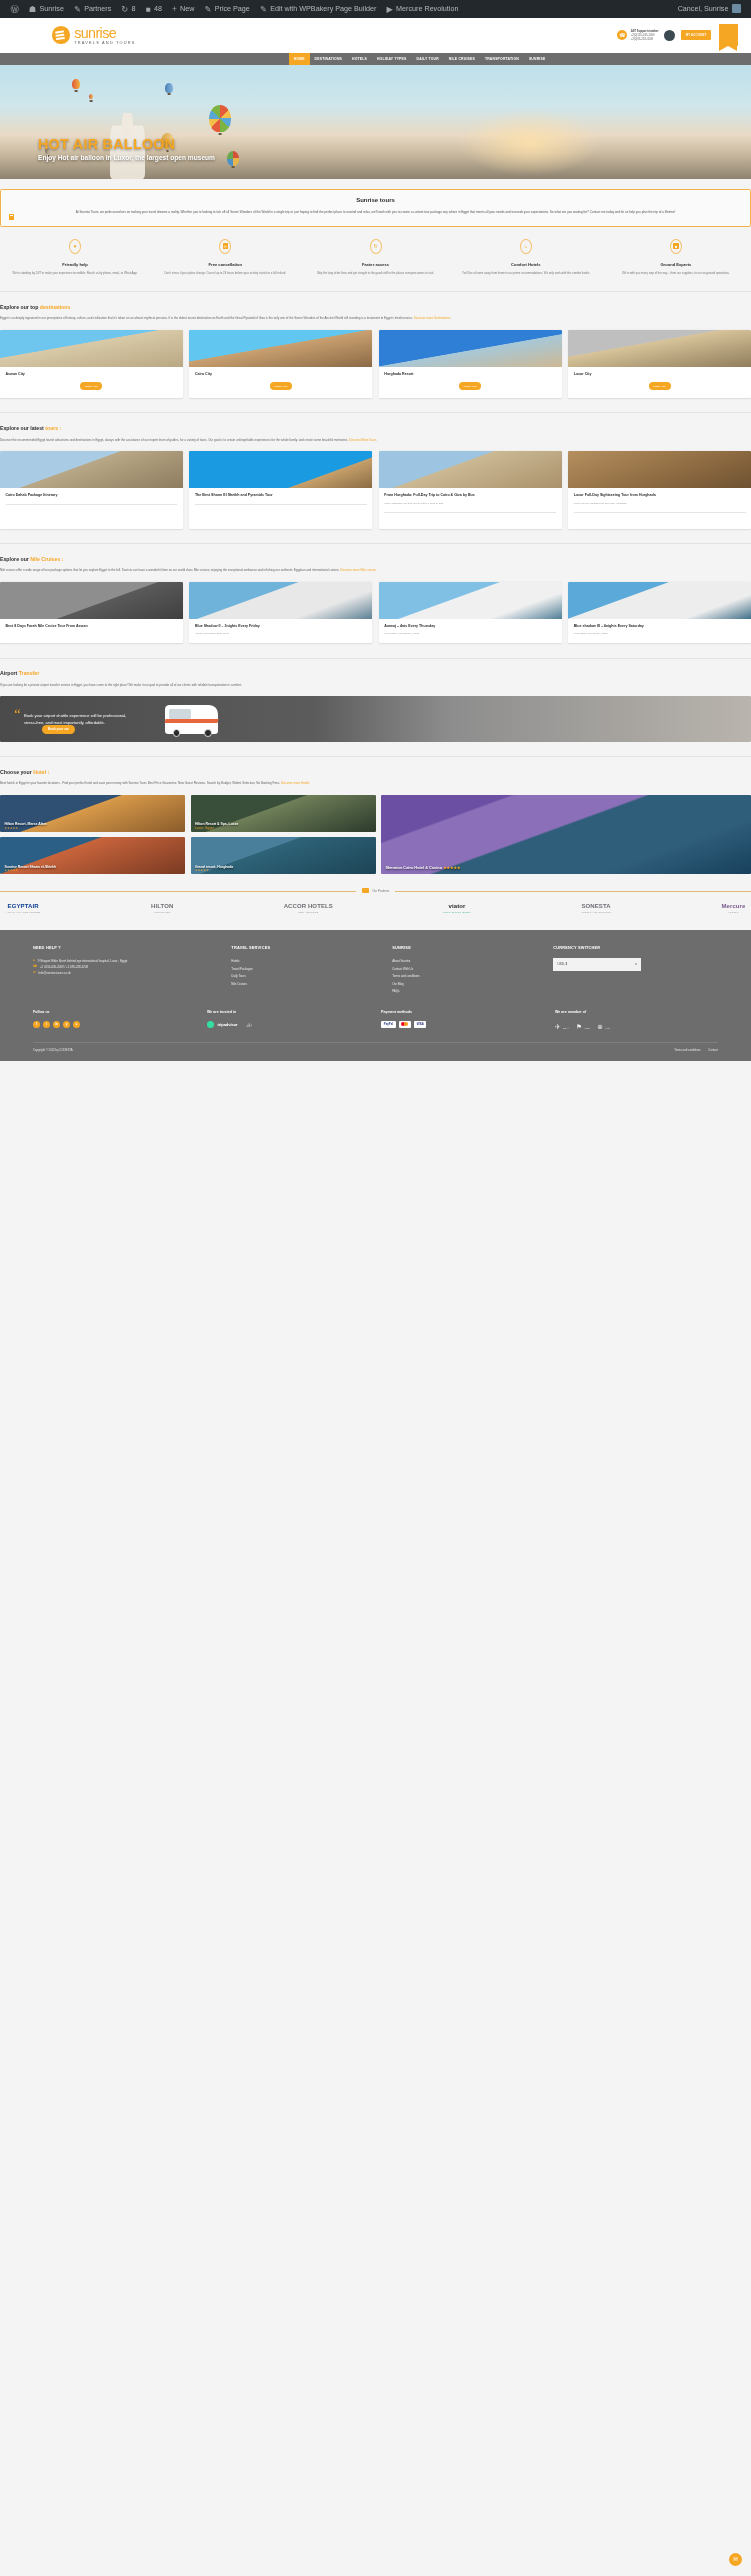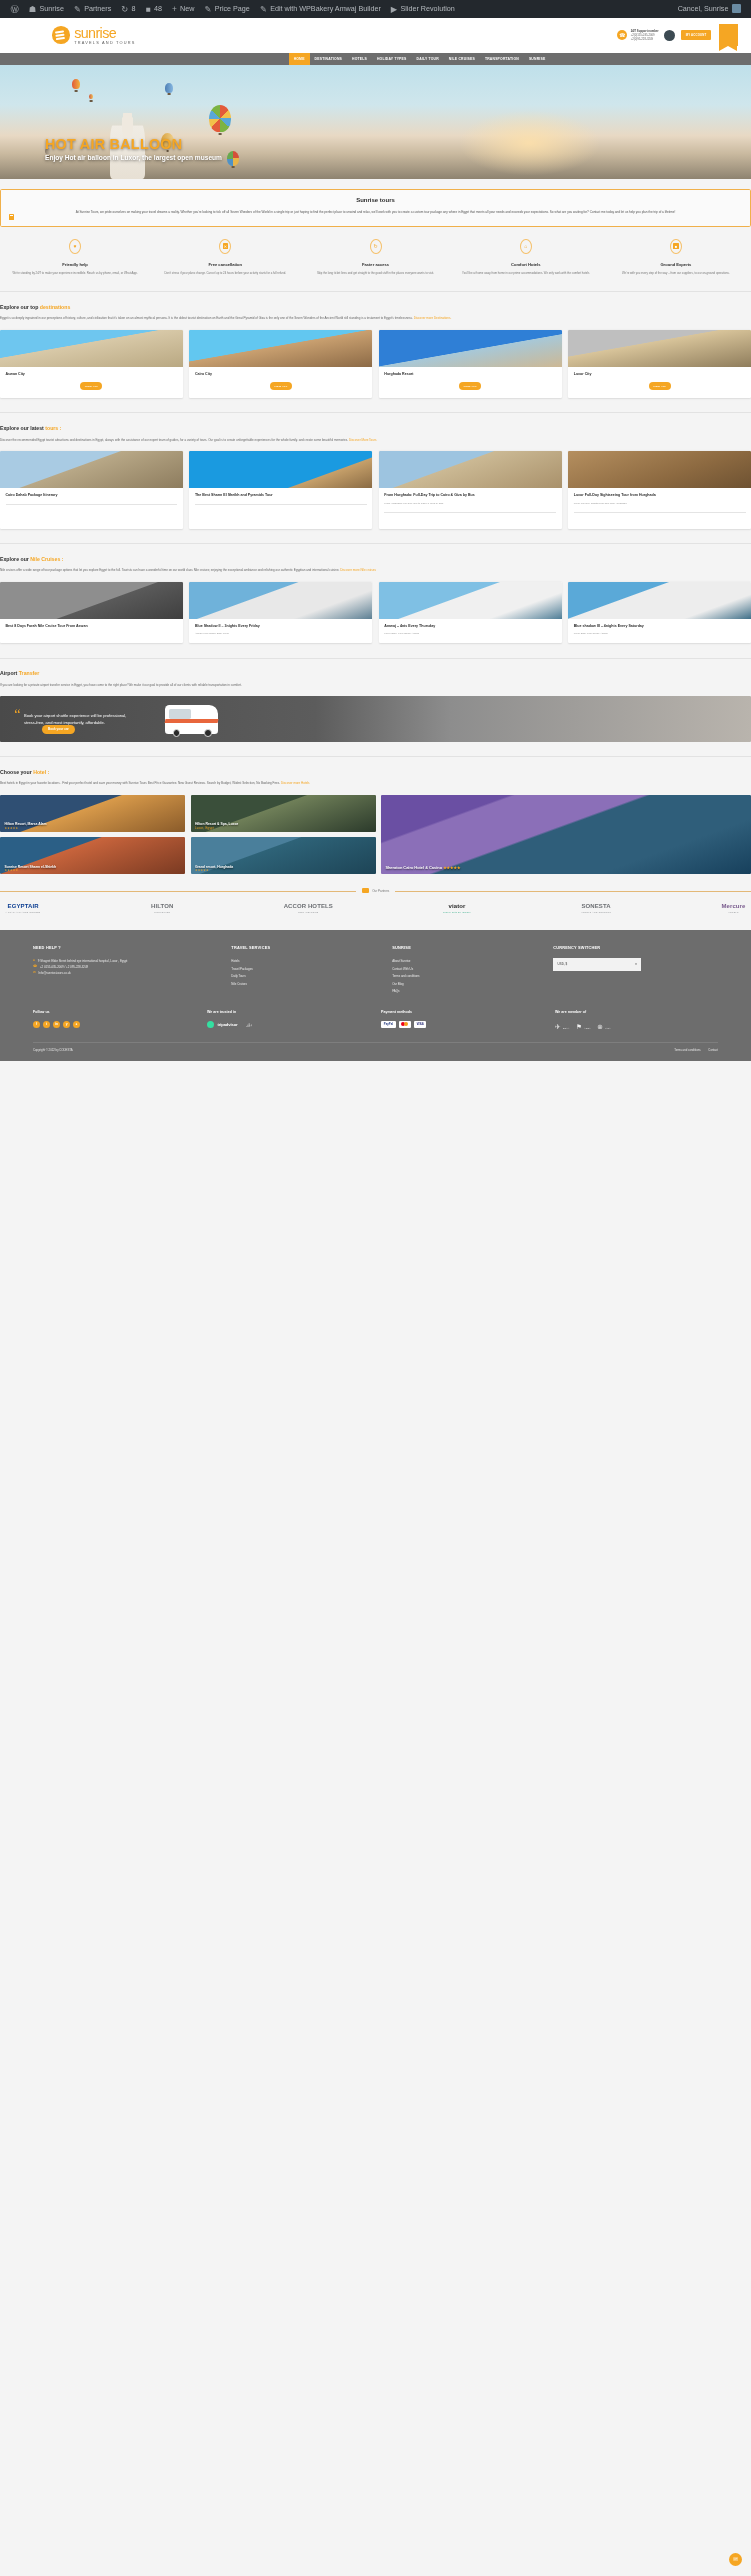--- a/index.html
+++ b/index.html
@@ -46,21 +46,21 @@
   .nav-item { color: #fff; font-size: 3.4px; font-weight: 700; letter-spacing: 0.2px; padding: 0 5px; display: flex; align-items: center; white-space: nowrap; }
   .nav-item.active { background: #f5a623; }
 
   
   .hero { height: 114px; position: relative; overflow: hidden;
     background: linear-gradient(180deg,#bfe0ea 0%,#cfe6ec 35%,#e8d9c4 62%,#c9b99f 78%,#8e8370 100%); }
   .hero .sun-glow { position:absolute; right: 20%; top: 40%; width: 143px; height: 66px; background: radial-gradient(ellipse at center, rgba(255,225,170,.85), rgba(255,225,170,0) 70%); }
   .balloon { position: absolute; }
   .balloon .env { border-radius: 50% 50% 45% 45%; position: relative; }
   .balloon .env:after { content:""; position:absolute; left:50%; transform:translateX(-50%); bottom:-2.8px; width:2.8px; height:2.2px; background:#6b5a44; }
-  .hero-cap { position: absolute; left: 45px; bottom: 17.6px; }
+  .hero-cap { position: absolute; left: 38px; bottom: 17.6px; }
   .hero-cap h1 { font-size: 14.3px; color: #f5a623; font-weight: 700; letter-spacing: 0.3px; text-shadow: 0 1.1px 2.8px rgba(0,0,0,.45); }
   .hero-cap p { font-size: 6.6px; color: #fff; font-weight: 700; margin-top: 2.2px; text-shadow: 0 1.1px 2.8px rgba(0,0,0,.55); }
   .hero-person { position:absolute; left: 110px; bottom: 0; width: 35px; height: 66px; }
 
   
   .wrap { width: 751px; padding: 0 33px; }
   .page { padding: 10px 0 0; }
 
   
   .intro-box { border: 0.6px solid #f0b04a; background:#fafafa; border-radius: 1.7px; padding: 7.7px 12px 10px; position: relative; }
@@ -185,25 +185,25 @@
   <div class="ab-item">
     <span class="gl">+</span>
     <span>New</span>
   </div>
   <div class="ab-item">
     <span class="gl">✎</span>
     <span>Price Page</span>
   </div>
   <div class="ab-item">
     <span class="gl">✎</span>
-    <span>Edit with WPBakery Amwaj Builder</span>
+    <span>Edit with WPBakery Page Builder</span>
   </div>
   <div class="ab-item">
     <span class="gl">▶</span>
-    <span>Slider Revolution</span>
+    <span>Mercure Revolution</span>
   </div>
   <div class="ab-spacer"></div>
   <div class="ab-item">
     <span>Cancel, Sunrise</span>
     <span class="ab-avatar"></span>
   </div>
 </div>
 
 <div class="header">
   <a class="logo">

